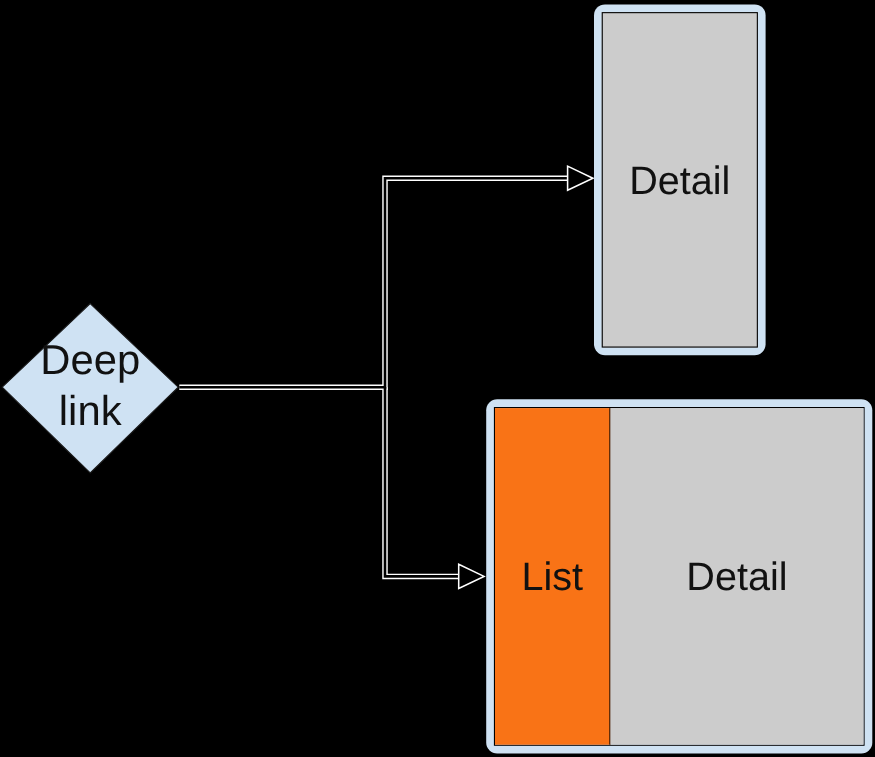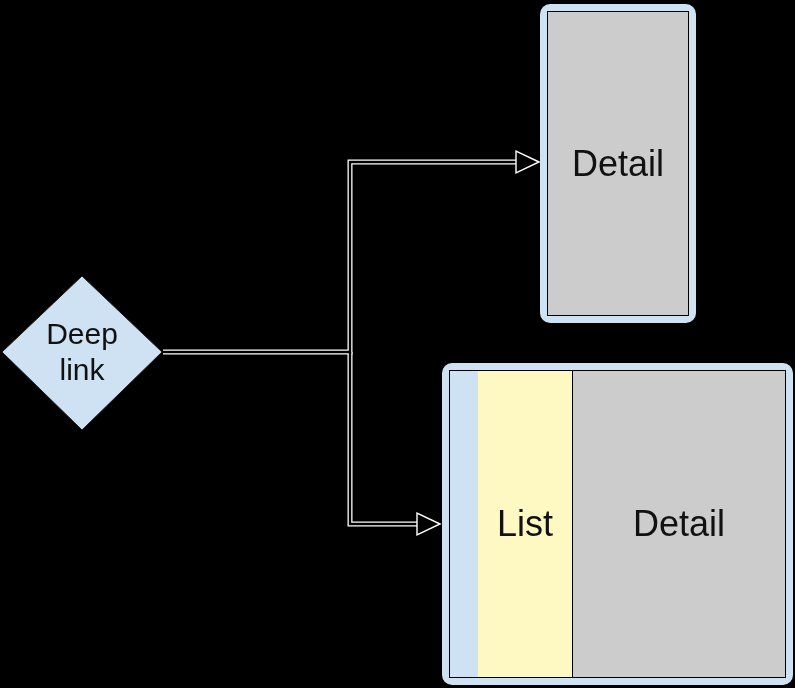--- a/index.html
+++ b/index.html
@@ -30,21 +30,21 @@
   #deep-link-label {
     position: absolute;
     left: 12px;
     top: 287px;
     width: 140px;
     height: 130px;
     display: flex;
     align-items: center;
     justify-content: center;
     text-align: center;
-    font-size: 30px;
+    font-size: 38px;
     line-height: 1.2;
   }
   #deep-link-label span {
     display: inline-block;
     width: 92px; 
   }
   
   #detail-frame {
     position: absolute;
     left: 540px;
@@ -87,25 +87,24 @@
     display: flex;
     flex-direction: row;
   }
   .pane {
     display: flex;
     align-items: center;
     justify-content: center;
     font-size: 36px;
   }
   #list-pane {
-    width: 95px;
-    background: #fef9c3;
+    width: 105px;
+    background: #f97316;
     border-right: 1px solid #000000;
     box-sizing: border-box;
-    margin-left: 28px;
   }
   #detail-pane {
     flex: 1;
     background: #cccccc;
   }
 </style>
 </head>
 <body>
 
 <div id="canvas">

